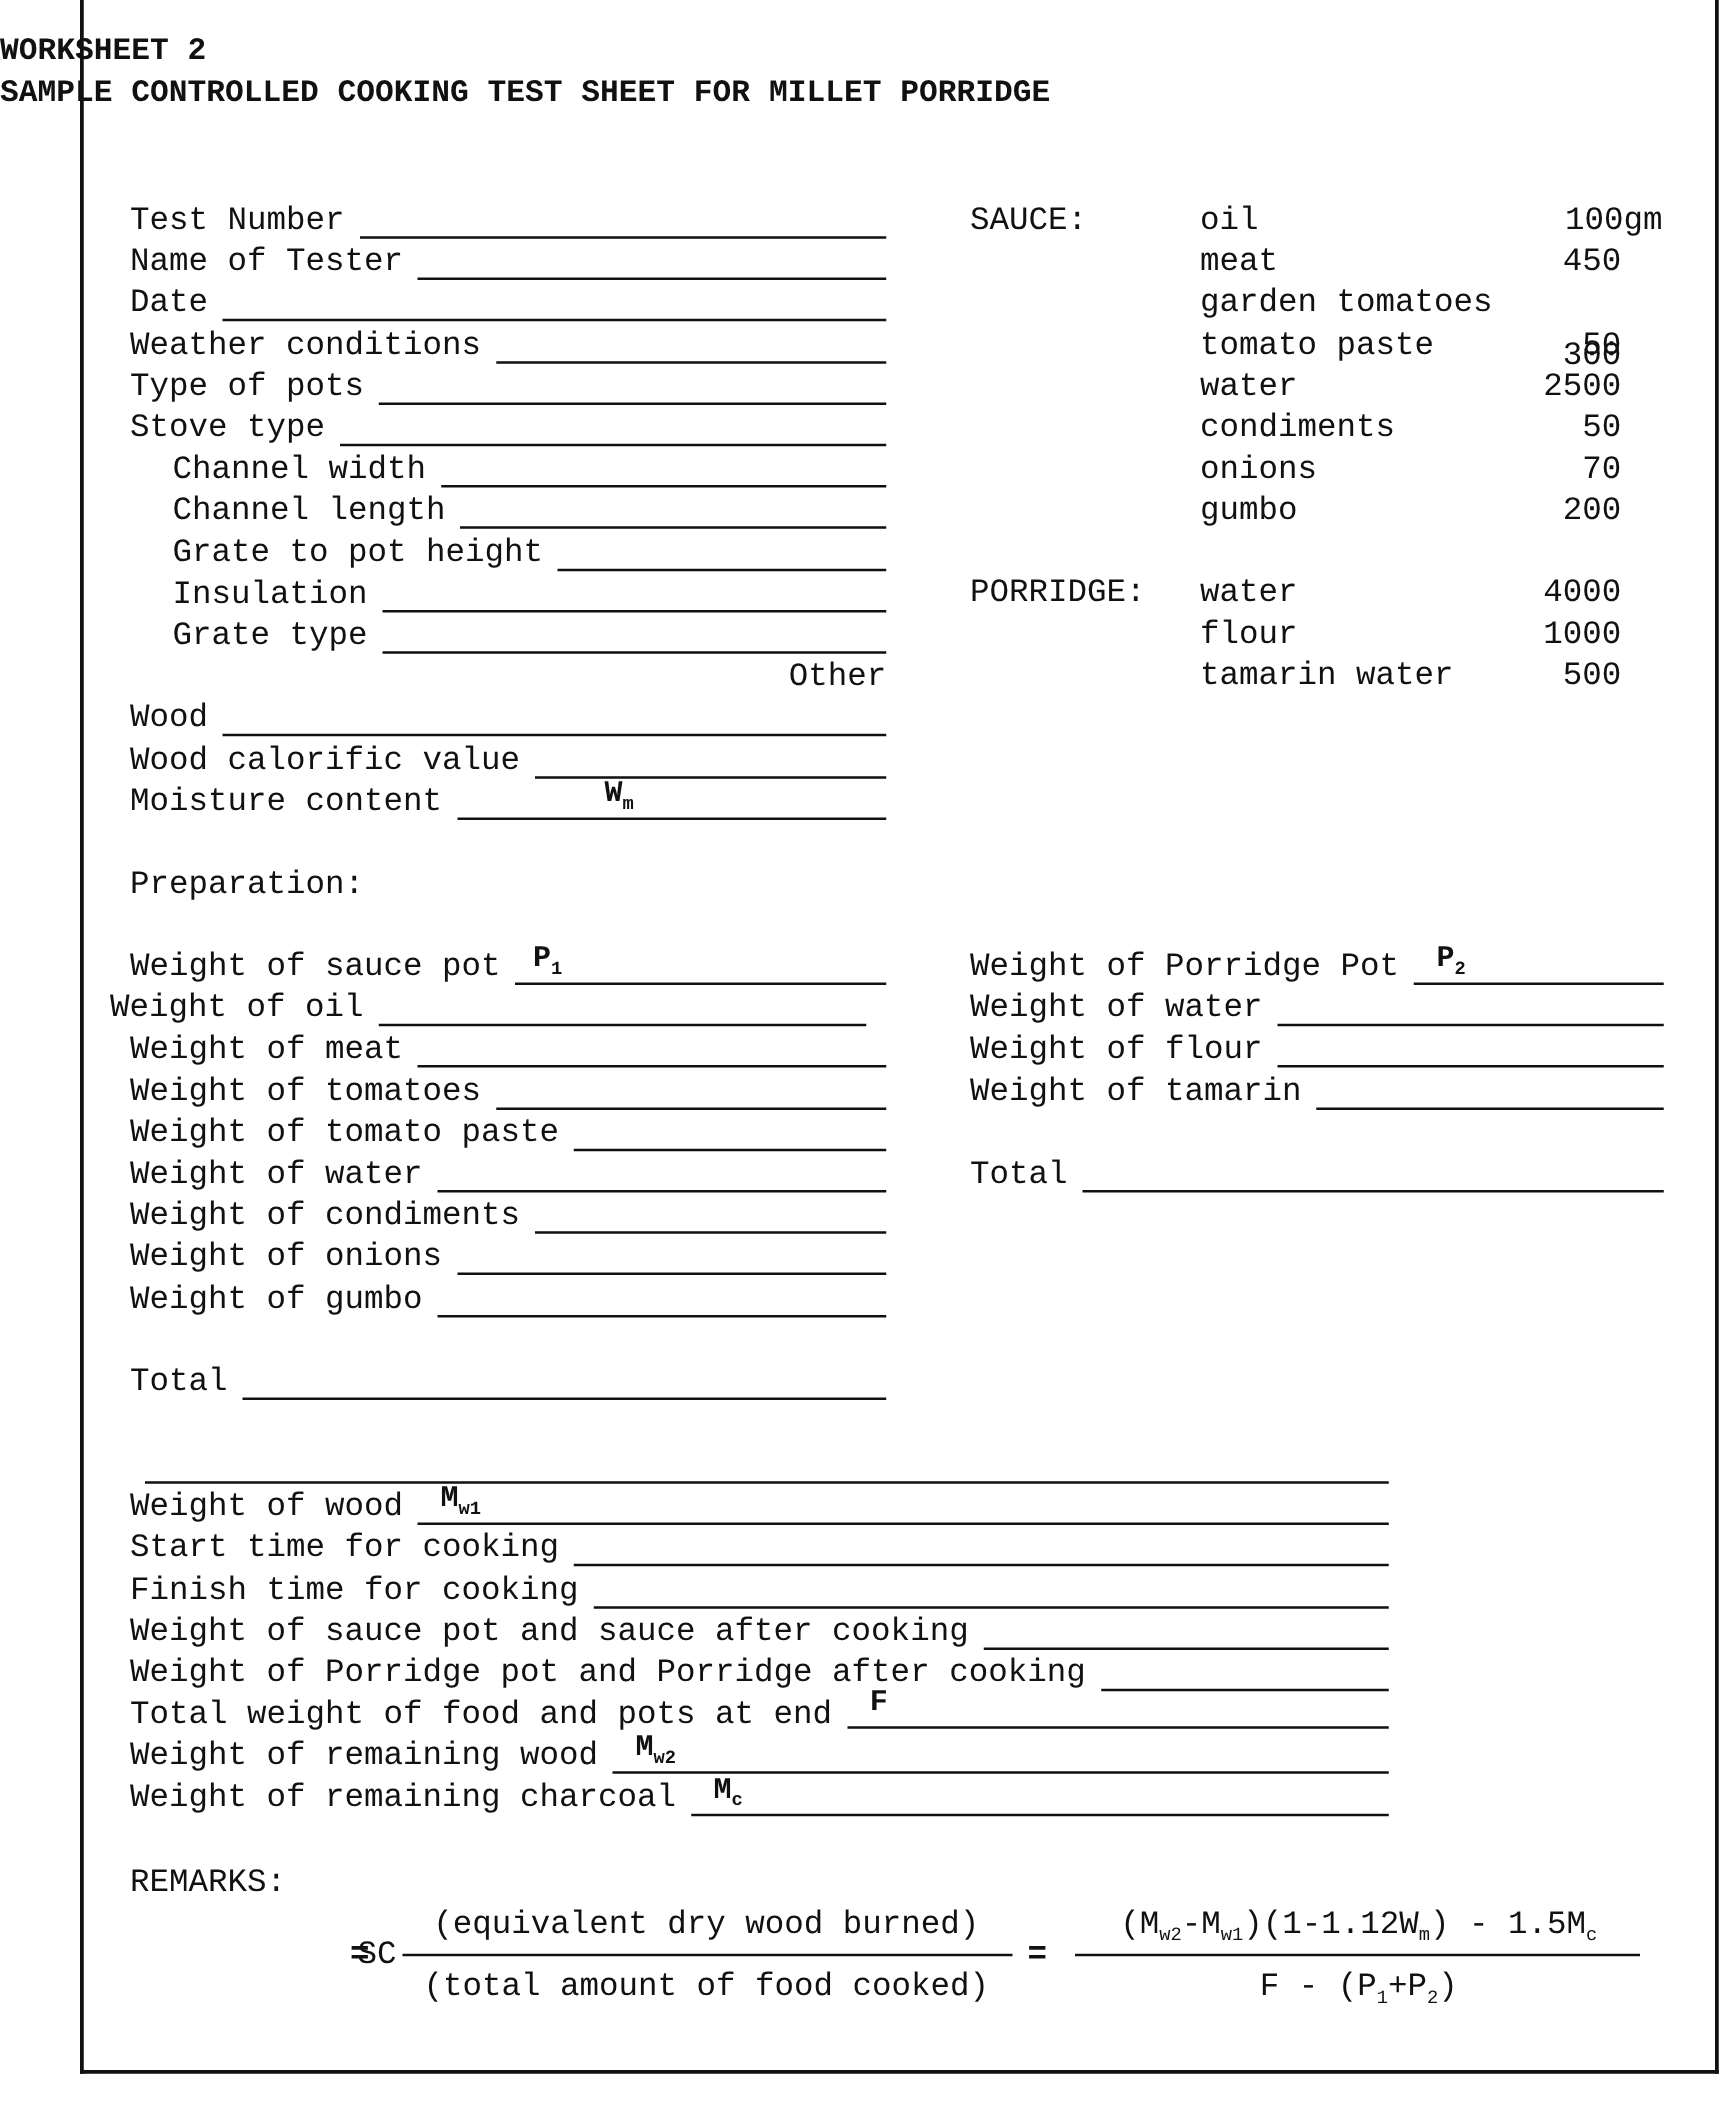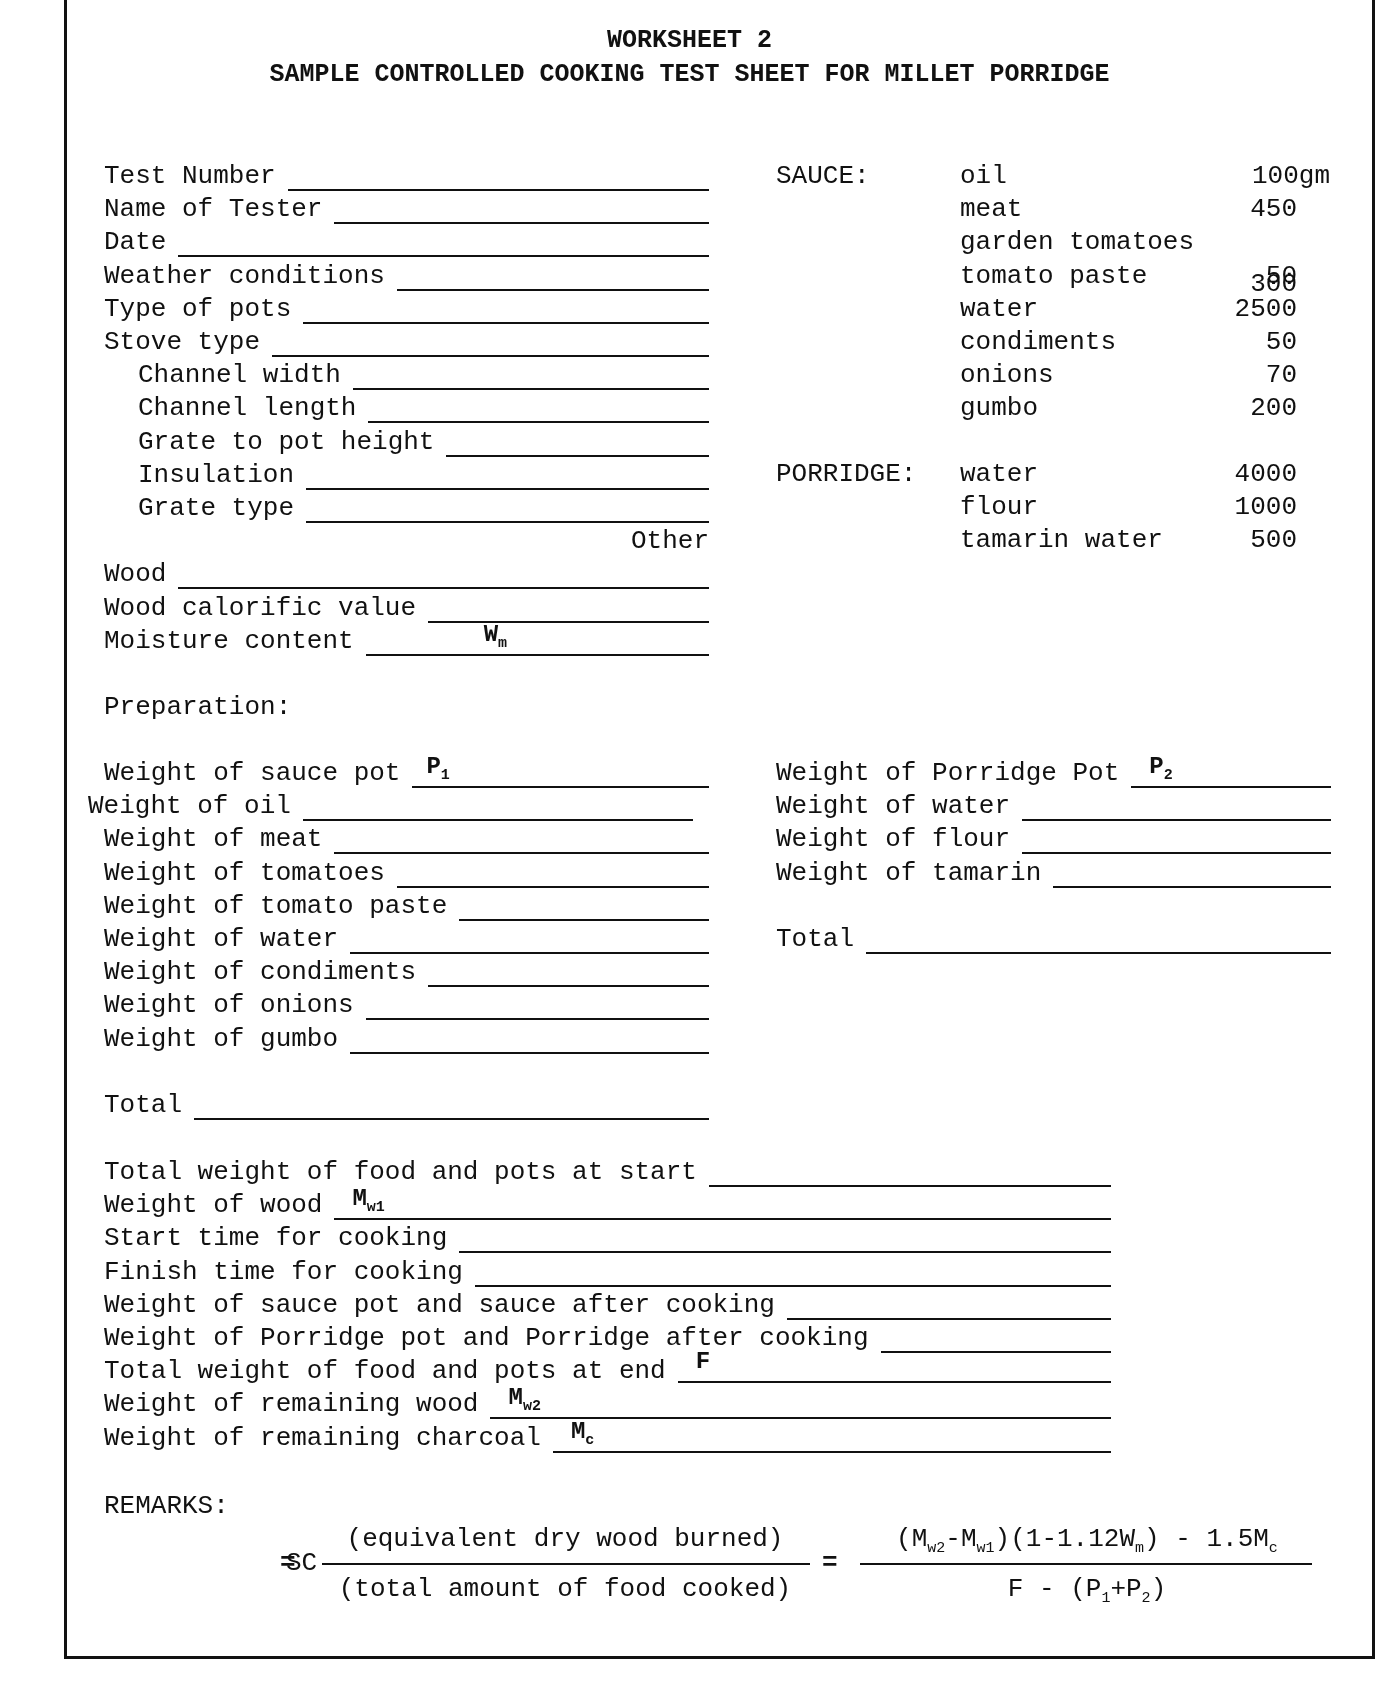--- a/index.html
+++ b/index.html
@@ -1,21 +1,21 @@
 <!DOCTYPE html>
 <html><head>
 <meta charset="utf-8">
 <style>
   html, body { margin:0; padding:0; background:#ffffff; }
   body { width:1379px; height:1684px; position:relative; overflow:hidden;
          font-family:"Liberation Mono","DejaVu Sans Mono",monospace; color:#111; }
   .frame { position:absolute; left:64px; top:-4px; width:1305px; height:1660px;
            border-left:3px solid #111; border-right:3px solid #111; border-bottom:3px solid #111; }
   .t { position:absolute; font-size:26px; line-height:30px; white-space:pre; }
-  .title { position:absolute; left:0; width:1379px; text-align:center; font-weight:bold; font-size:25px; line-height:30px; }
+  .title { position:absolute; left:0; width:1379px; text-align:left; font-weight:bold; font-size:25px; line-height:30px; }
   .row { position:absolute; height:30px; display:flex; align-items:flex-end; font-size:26px; line-height:30px; white-space:pre; }
   .row .lbl { flex:none; }
   .row .line { flex:1; border-bottom:2px solid #111; height:22px; margin-left:12px; position:relative; }
   .line .sym { position:absolute; bottom:-2px; font-weight:bold; font-size:24px; line-height:24px; }
   .sub { font-size:15px; vertical-align:-6px; font-weight:bold; }
   .subn { font-size:15px; vertical-align:-6px; }
   .ing { position:absolute; font-size:26px; line-height:30px; white-space:pre; }
   .val { position:absolute; font-size:26px; line-height:30px; text-align:right; width:120px; white-space:pre; }
   .frac { position:absolute; text-align:center; font-size:26px; line-height:30px; white-space:pre; }
   .fracbar { position:absolute; height:0; border-top:2px solid #111; }
@@ -90,21 +90,21 @@
   </div>
 <div id="prep-porridge">
     <div class="row" style="left: 776px; top: 758px; width: 555px;"><span class="lbl">Weight of Porridge Pot</span><span class="line"><span></span><span class="sym" style="left: 18px;"><span>P</span><span class="sub">2</span></span></span></div>
     <div class="row" style="left: 776px; top: 791px; width: 555px;"><span class="lbl">Weight of water</span><span class="line"><span></span></span></div>
     <div class="row" style="left: 776px; top: 824px; width: 555px;"><span class="lbl">Weight of flour</span><span class="line"><span></span></span></div>
     <div class="row" style="left: 776px; top: 858px; width: 555px;"><span class="lbl">Weight of tamarin</span><span class="line"><span></span></span></div>
     <div class="row" style="left: 776px; top: 924px; width: 555px;"><span class="lbl">Total</span><span class="line"><span></span></span></div>
   </div>
 
 <div id="measure">
-    <div class="row" style="left: 104px; top: 1157px; width: 1007px;"><span class="lbl">Total weight of food and pots at start</span><span class="line"><span></span></span></div>
+    <div class="row" style="left: 104px; top: 1157px; width: 1007px;"><span class="line"><span></span></span></div>
     <div class="row" style="left: 104px; top: 1190px; width: 1007px;"><span class="lbl">Weight of wood</span><span class="line"><span></span><span class="sym" style="left: 18px;"><span>M</span><span class="sub">w1</span></span></span></div>
     <div class="row" style="left: 104px; top: 1223px; width: 1007px;"><span class="lbl">Start time for cooking</span><span class="line"><span></span></span></div>
     <div class="row" style="left: 104px; top: 1257px; width: 1007px;"><span class="lbl">Finish time for cooking</span><span class="line"><span></span></span></div>
     <div class="row" style="left: 104px; top: 1290px; width: 1007px;"><span class="lbl">Weight of sauce pot and sauce after cooking</span><span class="line"><span></span></span></div>
     <div class="row" style="left: 104px; top: 1323px; width: 1007px;"><span class="lbl">Weight of Porridge pot and Porridge after cooking</span><span class="line"><span></span></span></div>
     <div class="row" style="left: 104px; top: 1356px; width: 1007px; align-items: center;"><span class="lbl">Total weight of food and pots at end</span><span class="line"><span></span><span class="sym" style="left: 18px;"><span>F</span><span class="sub"></span></span></span></div>
     <div class="row" style="left: 104px; top: 1389px; width: 1007px;"><span class="lbl">Weight of remaining wood</span><span class="line"><span></span><span class="sym" style="left: 18px;"><span>M</span><span class="sub">w2</span></span></span></div>
     <div class="row" style="left: 104px; top: 1423px; width: 1007px;"><span class="lbl">Weight of remaining charcoal</span><span class="line"><span></span><span class="sym" style="left: 18px;"><span>M</span><span class="sub">c</span></span></span></div>
   </div>
 

